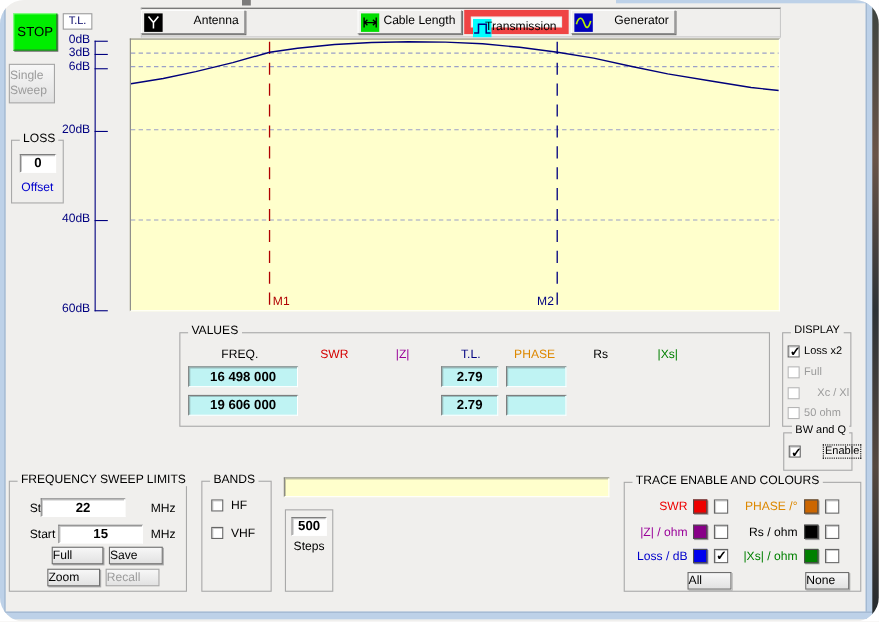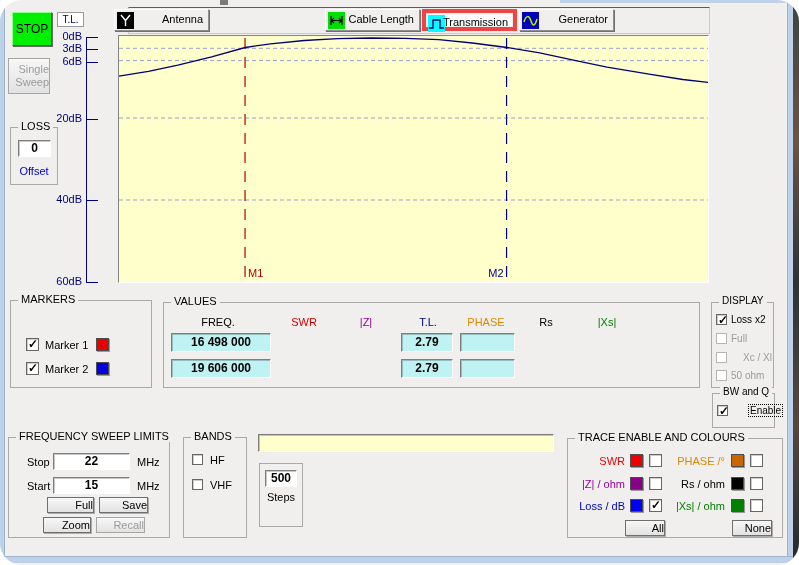--- a/index.html
+++ b/index.html
@@ -10,35 +10,35 @@
   .b-left{left:0;top:8px;width:5px;height:557px;background:#bdd1e8;border-right:1px solid #9db3cc;}
   .b-right{left:787px;top:0;width:7px;height:565px;background:#bdd1e8;border-left:1px solid #9db3cc;}
   .b-bottom{left:0;top:556px;width:794px;height:7px;background:#bdd1e8;border-top:1px solid #9db3cc;}
   .b-top{left:560px;top:0;width:234px;height:3px;background:#bdd1e8;}
   .desktop{left:793px;top:0;width:6px;height:565px;
            background:linear-gradient(#3c4440,#6a5448,#2d3337,#55483f,#23292d);}
   .corner{left:0;top:0;width:5px;height:8px;background:#4a0c12;}
   .title-remnant{left:220px;top:0;width:8px;height:5px;background:#4a4a4a;opacity:.7;}
   
   .btn{background:linear-gradient(#f7f7f7,#e2e2e2);border:1px solid #6f6f6f;
-       box-shadow:1px 1px 0 #adadad;text-align:right;cursor:pointer;}
+       box-shadow:1px 1px 0 #adadad;text-align:left;cursor:pointer;}
   .btn.disabled{color:#9b9b9b;border-color:#a6a6a6;box-shadow:none;cursor:default;}
   .stop{left:12px;top:12px;width:40px;height:34px;background:#00ee00;
         border:1px solid #2f7d2f;border-top-color:#8fff8f;border-left-color:#8fff8f;
         box-shadow:1px 1px 0 #666;font-size:12px;line-height:32px;text-align:center;cursor:pointer;}
   .tlbox{left:57px;top:12px;width:27px;height:15px;background:#fff;border:1px solid #9a9a9a;
          color:#000066;text-align:center;line-height:13px;font-size:10px;}
   .single{left:8px;top:58px;width:42px;height:36px;color:#9b9b9b;font-size:11px;
           line-height:13px;padding-top:4px;}
   
   .tabframe{left:128px;top:7px;width:582px;height:27px;border:1px solid #c9c9c9;border-top-color:#5c5c5c;}
   .tab{position:absolute;top:9px;width:95px;height:22px;background:#f0efed;cursor:pointer;
        border:1px solid #8f8f8f;border-top-color:#fdfdfd;border-left-color:#fdfdfd;
        box-shadow:1px 1px 0 #6f6f6f;box-sizing:border-box;}
-  .tab.selected{background:#fbfbfb;border:4px solid #ef4444;box-shadow:inset 0 0 0 1px #ececec;}
+  .tab.selected{background:#fbfbfb;border:6px solid #ef4444;box-shadow:inset 0 0 0 1px #ececec;}
   .ticon{position:absolute;left:2px;top:2px;width:17px;height:17px;}
   .tlabel{position:absolute;right:5px;top:3px;}
   
   .plot{left:118px;top:35px;width:591px;height:248px;background:#ffffcc;
         border:1px solid #848484;border-right-color:#fff;border-bottom-color:#fff;cursor:crosshair;}
   
   .gb{border:1px solid #a9a9a9;}
   .legend{position:absolute;top:-8px;left:7px;background:#f0efed;padding:0 3px;white-space:nowrap;}
   .sunken{background:#fff;border:1px solid;border-color:#7e7e7e #fff #fff #7e7e7e;
           box-shadow:inset 1px 1px 0 rgba(0,0,0,.22);}
@@ -67,21 +67,21 @@
   <div class="abs b-left"></div>
   <div class="abs b-right"></div>
   <div class="abs b-bottom"></div>
   <div class="abs desktop"></div>
 
   <div class="abs stop">STOP</div>
   <div class="abs tlbox">T.L.</div>
   <div class="abs btn single disabled">Single Sweep</div>
 
   <div class="abs tabframe"></div>
-  <div class="tab" style="left:114px;text-decoration:underline;">
+  <div class="tab" style="left:128px;text-decoration:underline;">
     <span class="ticon">
       <svg width="17" height="17">
           <rect width="17" height="17" fill="#000"></rect>
           <path d="M4 3 L8.5 8.5 M13 3 L8.5 8.5 M8.5 8.5 L8.5 14" stroke="#fff" stroke-width="1.4" fill="none"></path>
         </svg>
     </span>
     <span class="tlabel">Antenna</span>
   </div>
   <div class="tab" style="left:325px;">
     <span class="ticon">
@@ -140,29 +140,20 @@
         <polyline points="0.0,40.2 29.4,35.3 58.9,29.1 92.6,20.9 126.2,11.5 151.5,7.8 185.1,4.5 218.8,2.7 252.4,2.0 286.1,2.3 319.7,3.7 353.4,7.0 387.9,11.5 420.7,16.8 454.4,24.2 488.0,31.2 530.1,38.1 563.8,43.5 589.0,46.3" fill="none" stroke="#00007a" stroke-width="1.3"></polyline>
       </svg>
   </div>
 
   <div class="abs gb" style="left:10px;top:127px;width:48px;height:58px;">
     <span class="legend">LOSS</span>
     <div class="abs sunken field" style="left:7px;top:12px;width:33px;height:17px;line-height:15px;">0</div>
     <div class="abs" style="left:0;top:37px;width:100%;text-align:center;color:#0000cc;">Offset</div>
   </div>
 
-  <div class="abs gb" style="left:10px;top:300px;width:142px;height:88px;">
-    <span class="legend">MARKERS</span>
-    <span class="abs cb checked" style="left:15px;top:37px;"></span>
-    <span class="abs dlabel" style="left:34px;top:38px;">Marker 1</span>
-    <span class="abs swatch" style="left: 85px; top: 37px; background: rgb(232, 0, 0);"></span>
-    <span class="abs cb checked" style="left:15px;top:61px;"></span>
-    <span class="abs dlabel" style="left:34px;top:62px;">Marker 2</span>
-    <span class="abs swatch" style="left: 85px; top: 61px; background: rgb(0, 0, 224);"></span>
-  </div>
 
   <div class="abs gb" style="left:163px;top:302px;width:537px;height:86px;">
     <span class="legend">VALUES</span>
     <span class="abs" style="left: 9px; top: 13px; width: 90px; text-align: center; color: rgb(0, 0, 0);">FREQ.</span>
     <span class="abs" style="left: 120px; top: 13px; width: 40px; text-align: center; color: rgb(212, 0, 0);">SWR</span>
     <span class="abs" style="left: 182px; top: 13px; width: 40px; text-align: center; color: rgb(153, 0, 153);">|Z|</span>
     <span class="abs" style="left: 244px; top: 13px; width: 40px; text-align: center; color: rgb(0, 0, 128);">T.L.</span>
     <span class="abs" style="left: 297px; top: 13px; width: 50px; text-align: center; color: rgb(221, 136, 0);">PHASE</span>
     <span class="abs" style="left: 362px; top: 13px; width: 40px; text-align: center; color: rgb(0, 0, 0);">Rs</span>
     <span class="abs" style="left: 423px; top: 13px; width: 40px; text-align: center; color: rgb(0, 128, 0);">|Xs|</span>
@@ -190,42 +181,42 @@
 
   <div class="abs gb" style="left:712px;top:393px;width:63px;height:35px;">
     <span class="legend" style="font-size:10px;">BW and Q</span>
     <span class="abs cb small checked" style="left:4px;top:11px;"></span>
     <span class="abs dlabel focus-label" style="left:19px;top:11px;font-size:10px;">Enable</span>
   </div>
 
   <div class="abs gb" style="left:8px;top:437px;width:162px;height:101px;">
     <span class="legend">FREQUENCY SWEEP LIMITS</span>
     <span class="abs" style="left:18px;top:18px;">Stop</span>
-    <div class="abs sunken field" style="left:44px;top:15px;width:77px;height:17px;line-height:15px;">22</div>
+    <div class="abs sunken field" style="left:28px;top:15px;width:77px;height:17px;line-height:15px;">22</div>
     <span class="abs" style="left:128px;top:18px;">MHz</span>
     <span class="abs" style="left:18px;top:42px;">Start</span>
     <div class="abs sunken field" style="left:44px;top:39px;width:77px;height:17px;line-height:15px;">15</div>
     <span class="abs" style="left:128px;top:42px;">MHz</span>
     <div class="abs btn" style="left:38px;top:59px;width:47px;height:16px;line-height:14px;">Full</div>
     <div class="abs btn" style="left:90px;top:59px;width:49px;height:16px;line-height:14px;">Save</div>
     <div class="abs btn" style="left:34px;top:79px;width:48px;height:16px;line-height:14px;">Zoom</div>
     <div class="abs btn disabled" style="left:87px;top:79px;width:49px;height:16px;line-height:14px;">Recall</div>
   </div>
 
   <div class="abs gb" style="left:183px;top:437px;width:64px;height:101px;">
     <span class="legend">BANDS</span>
     <span class="abs cb small" style="left:8px;top:16px;"></span>
     <span class="abs dlabel" style="left:26px;top:16px;">HF</span>
     <span class="abs cb small" style="left:8px;top:41px;"></span>
     <span class="abs dlabel" style="left:26px;top:41px;">VHF</span>
   </div>
 
   <div class="abs sunken" style="left:258px;top:434px;width:296px;height:18px;background:#ffffcc;"></div>
 
-  <div class="abs gb" style="left:259px;top:463px;width:44px;height:64px;">
+  <div class="abs gb" style="left:259px;top:463px;width:44px;height:75px;">
     <div class="abs sunken field" style="left:5px;top:6px;width:32px;height:17px;line-height:15px;">500</div>
     <div class="abs" style="left:0;top:27px;width:100%;text-align:center;">Steps</div>
   </div>
 
 
   <div class="abs gb" style="left:567px;top:438px;width:216px;height:100px;">
     <span class="legend">TRACE ENABLE AND COLOURS</span>
     <span class="abs dlabel" style="left: 3px; top: 16px; width: 54px; text-align: right; color: rgb(238, 0, 0);">SWR</span>
     <span class="abs swatch" style="left: 62px; top: 15px; background: rgb(238, 0, 0);"></span>
     <span class="abs cb" style="left:81px;top:15px;"></span>

